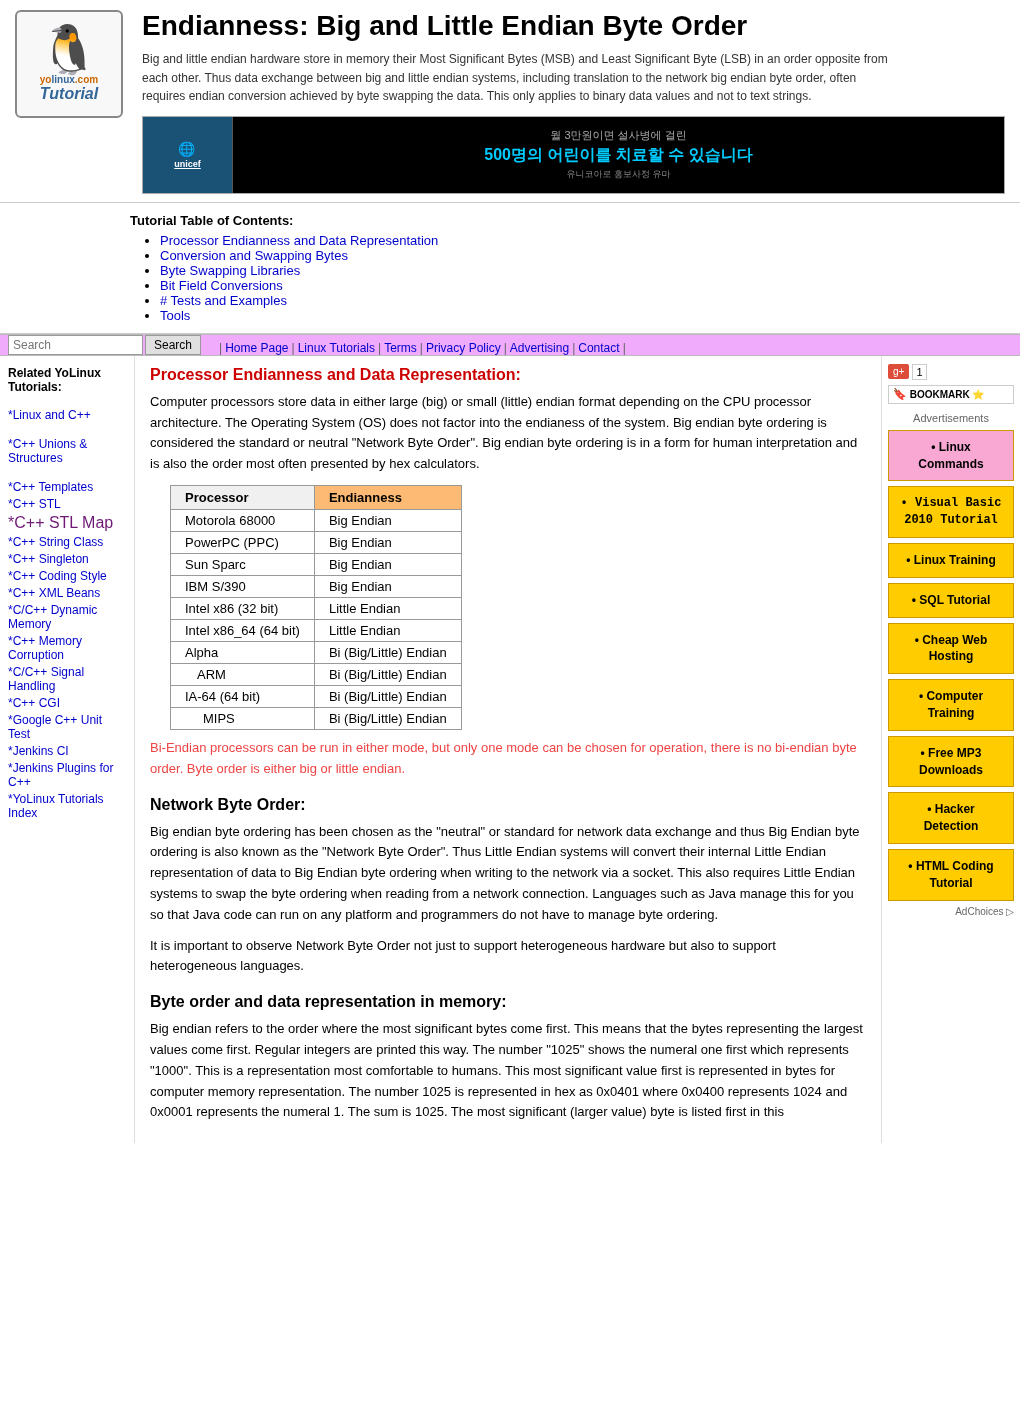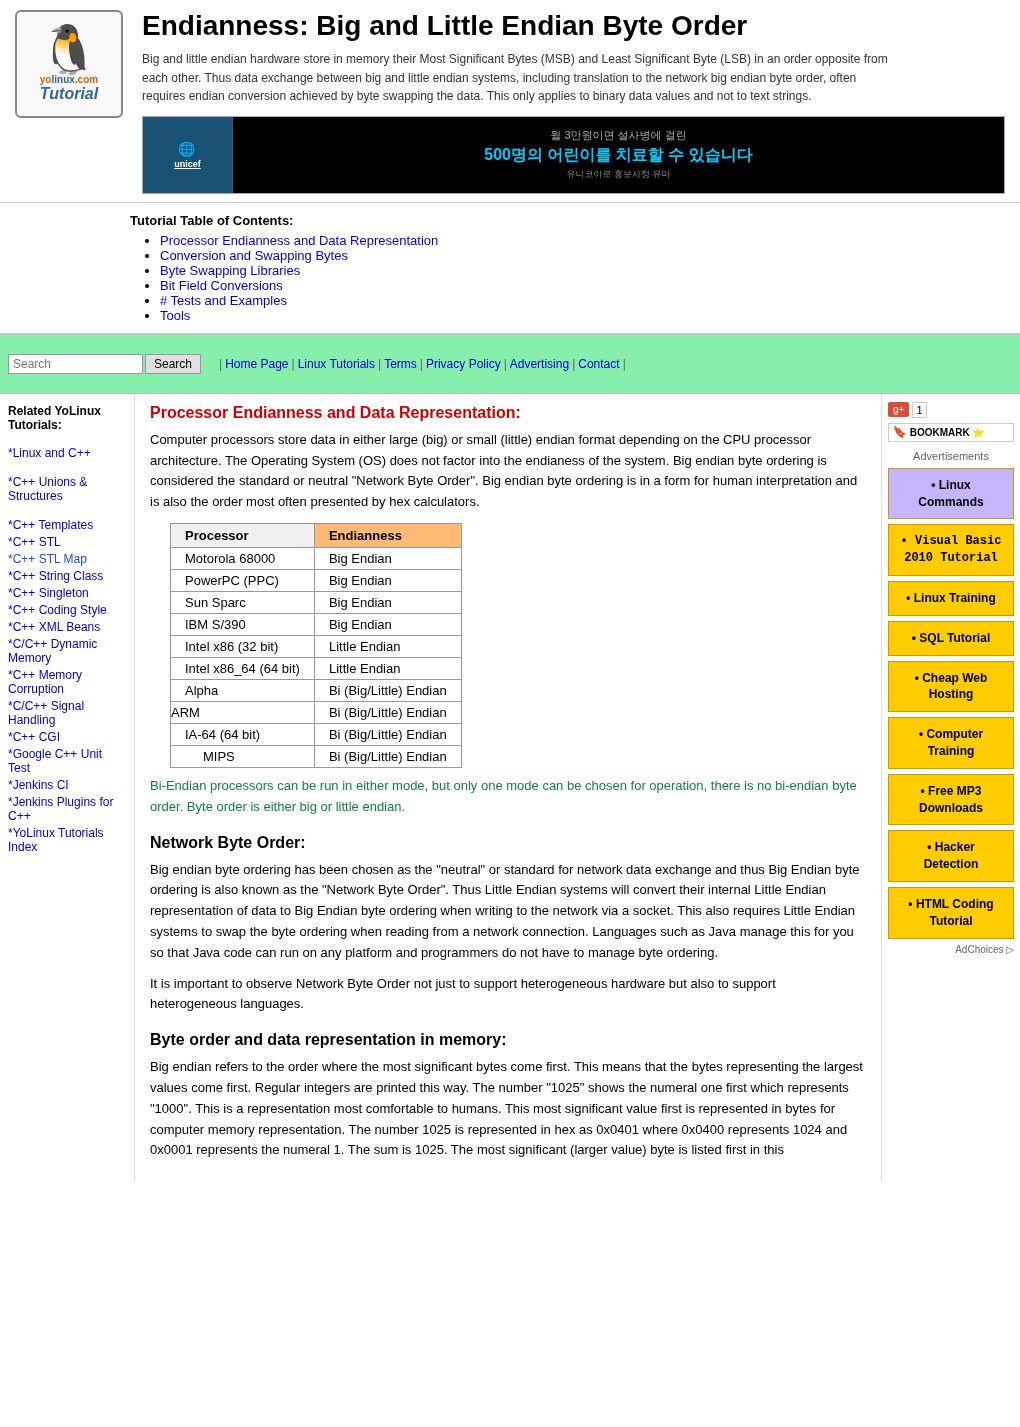--- a/index.html
+++ b/index.html
@@ -40,21 +40,21 @@
   <ul style="list-style:disc; margin-left:30px;">
     <li><a href="#" style="color:#0000cc; text-decoration:none; font-size:13px;">Processor Endianness and Data Representation</a></li>
     <li><a href="#" style="color:#0000cc; text-decoration:none; font-size:13px;">Conversion and Swapping Bytes</a></li>
     <li><a href="#" style="color:#0000cc; text-decoration:none; font-size:13px;">Byte Swapping Libraries</a></li>
     <li><a href="#" style="color:#0000cc; text-decoration:none; font-size:13px;">Bit Field Conversions</a></li>
     <li><a href="#" style="color:#0000cc; text-decoration:none; font-size:13px;"># Tests and Examples</a></li>
     <li><a href="#" style="color:#0000cc; text-decoration:none; font-size:13px;">Tools</a></li>
   </ul>
 </div>
 
-<div style="background:#86efac; border-top:1px solid #bbb; border-bottom:1px solid #bbb; padding:19px 8px; display:flex; align-items:center; font-size:12px;">
+<div style="background:#f0abfc; border-top:1px solid #bbb; border-bottom:1px solid #bbb; padding:0 8px; display:flex; align-items:flex-end; font-size:12px;">
   <input type="text" style="border: 1px solid rgb(153, 153, 153); padding: 2px 4px; font-size: 12px; width: 135px;" placeholder="Search">
   <button style="border:1px solid #999; background:#e0e0e0; padding:2px 8px; font-size:12px; cursor:pointer; margin-left:2px;">Search</button>
   <div style="margin-left:15px; display:flex; align-items:center; gap:0; font-size:12px;">
     <span style="color:#666; margin:0 3px;">|</span>
     <a href="#" style="color:#0000cc; text-decoration:none;">Home Page</a>
     <span style="color:#666; margin:0 3px;">|</span>
     <a href="#" style="color:#0000cc; text-decoration:none;">Linux Tutorials</a>
     <span style="color:#666; margin:0 3px;">|</span>
     <a href="#" style="color:#0000cc; text-decoration:none;">Terms</a>
     <span style="color:#666; margin:0 3px;">|</span>
@@ -68,21 +68,21 @@
 </div>
 
 <div style="display:flex;">
 
   <div style="width:135px; flex-shrink:0; border-right:1px solid #ddd; padding:10px 8px; font-size:12px;">
     <div style="font-weight:bold; font-size:12px; margin-bottom:14px;">Related YoLinux Tutorials:</div>
     <a href="#" style="display:block; color:#0000cc; text-decoration:none; margin:3px 0; font-size:12px;">*Linux and C++</a>
     <a href="#" style="display:block; color:#0000cc; text-decoration:none; margin:15px 0; font-size:12px;">*C++ Unions &amp; Structures</a>
     <a href="#" style="display:block; color:#0000cc; text-decoration:none; margin:3px 0; font-size:12px;">*C++ Templates</a>
     <a href="#" style="display:block; color:#0000cc; text-decoration:none; margin:3px 0; font-size:12px;">*C++ STL</a>
-    <a href="#" style="display:block; color:#1d4ed8; text-decoration:none; margin:3px 0; font-size:12px;">*C++ STL Map</a>
+    <a href="#" style="display:block; color:#701a75; text-decoration:none; margin:3px 0; font-size:16px;">*C++ STL Map</a>
     <a href="#" style="display:block; color:#0000cc; text-decoration:none; margin:3px 0; font-size:12px;">*C++ String Class</a>
     <a href="#" style="display:block; color:#0000cc; text-decoration:none; margin:3px 0; font-size:12px;">*C++ Singleton</a>
     <a href="#" style="display:block; color:#0000cc; text-decoration:none; margin:3px 0; font-size:12px;">*C++ Coding Style</a>
     <a href="#" style="display:block; color:#0000cc; text-decoration:none; margin:3px 0; font-size:12px;">*C++ XML Beans</a>
     <a href="#" style="display:block; color:#0000cc; text-decoration:none; margin:3px 0; font-size:12px;">*C/C++ Dynamic Memory</a>
     <a href="#" style="display:block; color:#0000cc; text-decoration:none; margin:3px 0; font-size:12px;">*C++ Memory Corruption</a>
     <a href="#" style="display:block; color:#0000cc; text-decoration:none; margin:3px 0; font-size:12px;">*C/C++ Signal Handling</a>
     <a href="#" style="display:block; color:#0000cc; text-decoration:none; margin:3px 0; font-size:12px;">*C++ CGI</a>
     <a href="#" style="display:block; color:#0000cc; text-decoration:none; margin:3px 0; font-size:12px;">*Google C++ Unit Test</a>
     <a href="#" style="display:block; color:#0000cc; text-decoration:none; margin:3px 0; font-size:12px;">*Jenkins CI</a>
@@ -126,35 +126,35 @@
           </tr>
           <tr>
             <td style="border: 1px solid rgb(153, 153, 153); padding: 3px 14px;">Intel x86_64 (64 bit)</td>
             <td style="border: 1px solid rgb(153, 153, 153); padding: 3px 14px;">Little Endian</td>
           </tr>
           <tr>
             <td style="border: 1px solid rgb(153, 153, 153); padding: 3px 14px;">Alpha</td>
             <td style="border: 1px solid rgb(153, 153, 153); padding: 3px 14px;">Bi (Big/Little) Endian</td>
           </tr>
           <tr>
-            <td style="border: 1px solid rgb(153, 153, 153); padding: 3px 0;">ARM</td>
+            <td style="border: 1px solid rgb(153, 153, 153); padding: 3px 26px;">ARM</td>
             <td style="border: 1px solid rgb(153, 153, 153); padding: 3px 14px;">Bi (Big/Little) Endian</td>
           </tr>
           <tr>
             <td style="border: 1px solid rgb(153, 153, 153); padding: 3px 14px;">IA-64 (64 bit)</td>
             <td style="border: 1px solid rgb(153, 153, 153); padding: 3px 14px;">Bi (Big/Little) Endian</td>
           </tr>
           <tr>
             <td style="border: 1px solid rgb(153, 153, 153); padding: 3px 32px;">MIPS</td>
             <td style="border: 1px solid rgb(153, 153, 153); padding: 3px 14px;">Bi (Big/Little) Endian</td>
           </tr>
         </tbody>
     </table>
 
-    <p style="font-size:13px; line-height:1.6; margin-bottom:8px; color:#15803d;">Bi-Endian processors can be run in either mode, but only one mode can be chosen for operation, there is no bi-endian byte order. Byte order is either big or little endian.</p>
+    <p style="font-size:13px; line-height:1.6; margin-bottom:8px; color:#ef4444;">Bi-Endian processors can be run in either mode, but only one mode can be chosen for operation, there is no bi-endian byte order. Byte order is either big or little endian.</p>
 
     <h2 style="font-size:16px; font-weight:bold; color:#000; margin:16px 0 8px 0;">Network Byte Order:</h2>
 
     <p style="font-size:13px; line-height:1.6; margin-bottom:10px; color:#000;">Big endian byte ordering has been chosen as the "neutral" or standard for network data exchange and thus Big Endian byte ordering is also known as the "Network Byte Order". Thus Little Endian systems will convert their internal Little Endian representation of data to Big Endian byte ordering when writing to the network via a socket. This also requires Little Endian systems to swap the byte ordering when reading from a network connection. Languages such as Java manage this for you so that Java code can run on any platform and programmers do not have to manage byte ordering.</p>
 
     <p style="font-size:13px; line-height:1.6; margin-bottom:10px; color:#000;">It is important to observe Network Byte Order not just to support heterogeneous hardware but also to support heterogeneous languages.</p>
 
     <h2 style="font-size:16px; font-weight:bold; color:#000; margin:16px 0 8px 0;">Byte order and data representation in memory:</h2>
 
     <p style="font-size:13px; line-height:1.6; margin-bottom:10px; color:#000;">Big endian refers to the order where the most significant bytes come first. This means that the bytes representing the largest values come first. Regular integers are printed this way. The number "1025" shows the numeral one first which represents "1000". This is a representation most comfortable to humans. This most significant value first is represented in bytes for computer memory representation. The number 1025 is represented in hex as 0x0401 where 0x0400 represents 1024 and 0x0001 represents the numeral 1. The sum is 1025. The most significant (larger value) byte is listed first in this</p>
@@ -165,21 +165,21 @@
     <div style="display:flex; align-items:center; gap:3px; margin-bottom:5px; font-size:11px;">
       <button style="background:#dd4b39; color:white; border:none; padding:2px 5px; font-size:10px; cursor:pointer; border-radius:2px;">g+</button>
       <span style="font-size:11px; border:1px solid #ccc; padding:1px 3px;">1</span>
     </div>
     <div style="display:flex; align-items:center; gap:3px; margin-bottom:8px; font-size:11px; border:1px solid #ccc; padding:2px 4px;">
       <span>🔖</span>
       <span style="font-size:10px; font-weight:bold;">BOOKMARK</span>
       <span style="font-size:10px;">⭐</span>
     </div>
     <div style="font-size:11px; color:#666; text-align:center; margin-bottom:6px;">Advertisements</div>
-    <div style="background:#c4b5fd; border:1px solid #cc9900; padding:8px 6px; margin-bottom:5px; font-size:12px; font-weight:bold; color:#000; text-align:center; cursor:pointer; line-height:1.4;">• Linux<br>Commands</div>
+    <div style="background:#f9a8d4; border:1px solid #cc9900; padding:8px 6px; margin-bottom:5px; font-size:12px; font-weight:bold; color:#000; text-align:center; cursor:pointer; line-height:1.4;">• Linux<br>Commands</div>
     <div style="background:#ffcc00; border:1px solid #cc9900; padding:8px 6px; margin-bottom:5px; font-size:12px; font-weight:bold; color:#000; text-align:center; cursor:pointer; line-height:1.4;font-family:Liberation Mono, monospace;">• Visual Basic<br>2010 Tutorial</div>
     <div style="background:#ffcc00; border:1px solid #cc9900; padding:8px 6px; margin-bottom:5px; font-size:12px; font-weight:bold; color:#000; text-align:center; cursor:pointer; line-height:1.4;">• Linux Training</div>
     <div style="background:#ffcc00; border:1px solid #cc9900; padding:8px 6px; margin-bottom:5px; font-size:12px; font-weight:bold; color:#000; text-align:center; cursor:pointer; line-height:1.4;">• SQL Tutorial</div>
     <div style="background:#ffcc00; border:1px solid #cc9900; padding:8px 6px; margin-bottom:5px; font-size:12px; font-weight:bold; color:#000; text-align:center; cursor:pointer; line-height:1.4;">• Cheap Web<br>Hosting</div>
     <div style="background:#ffcc00; border:1px solid #cc9900; padding:8px 6px; margin-bottom:5px; font-size:12px; font-weight:bold; color:#000; text-align:center; cursor:pointer; line-height:1.4;">• Computer<br>Training</div>
     <div style="background:#ffcc00; border:1px solid #cc9900; padding:8px 6px; margin-bottom:5px; font-size:12px; font-weight:bold; color:#000; text-align:center; cursor:pointer; line-height:1.4;">• Free MP3<br>Downloads</div>
     <div style="background:#ffcc00; border:1px solid #cc9900; padding:8px 6px; margin-bottom:5px; font-size:12px; font-weight:bold; color:#000; text-align:center; cursor:pointer; line-height:1.4;">• Hacker<br>Detection</div>
     <div style="background:#ffcc00; border:1px solid #cc9900; padding:8px 6px; margin-bottom:5px; font-size:12px; font-weight:bold; color:#000; text-align:center; cursor:pointer; line-height:1.4;">• HTML Coding<br>Tutorial</div>
     <div style="font-size:10px; color:#666; text-align:right; margin-top:4px;">AdChoices ▷</div>
   </div>

